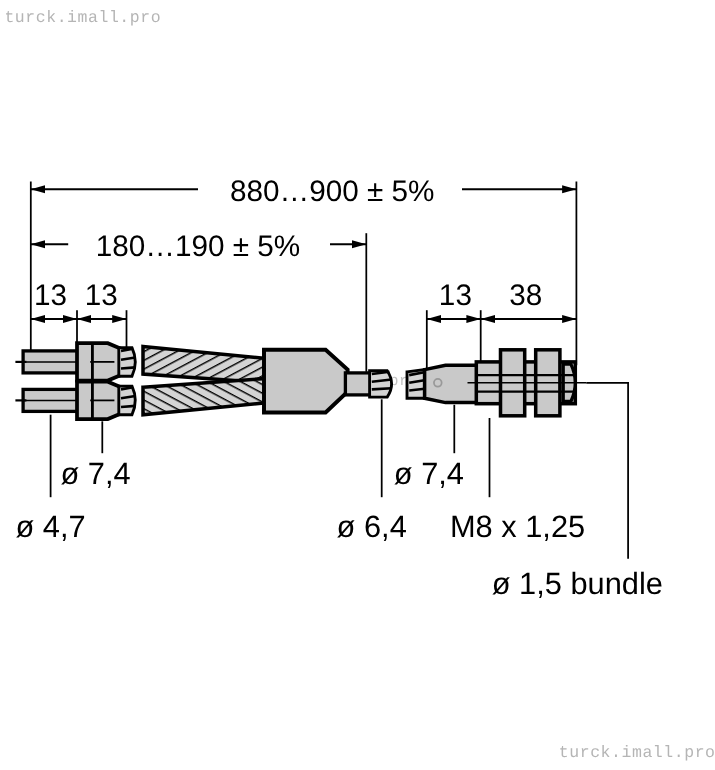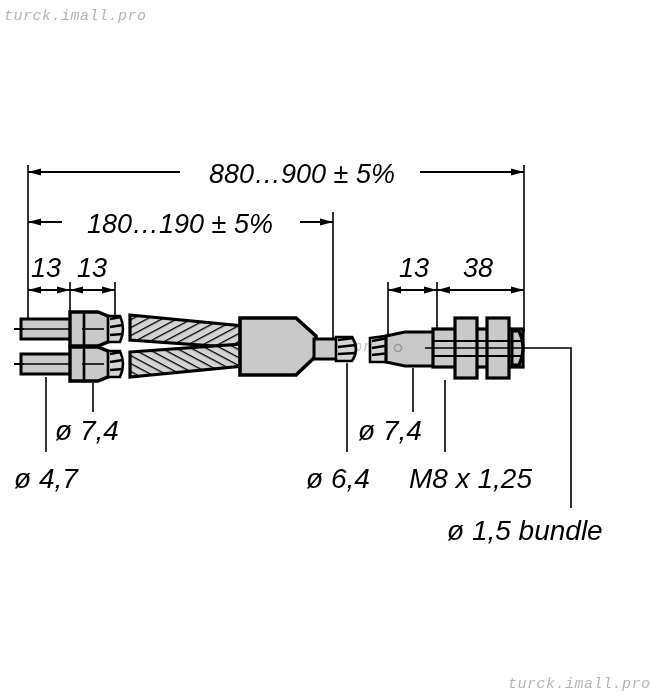--- a/index.html
+++ b/index.html
@@ -7,21 +7,20 @@
     padding: 0;
     background: #ffffff;
   }
   #stage {
     position: relative;
     width: 650px;
     height: 700px;
     background: #ffffff;
     overflow: hidden;
     font-family: "Liberation Sans", sans-serif;
-    font-style: italic;
   }
   .wm {
     position: absolute;
     font-family: "Liberation Mono", monospace;
     font-size: 15px;
     color: #b5b5b5;
     letter-spacing: 0.5px;
     white-space: nowrap;
     user-select: none;
   }

